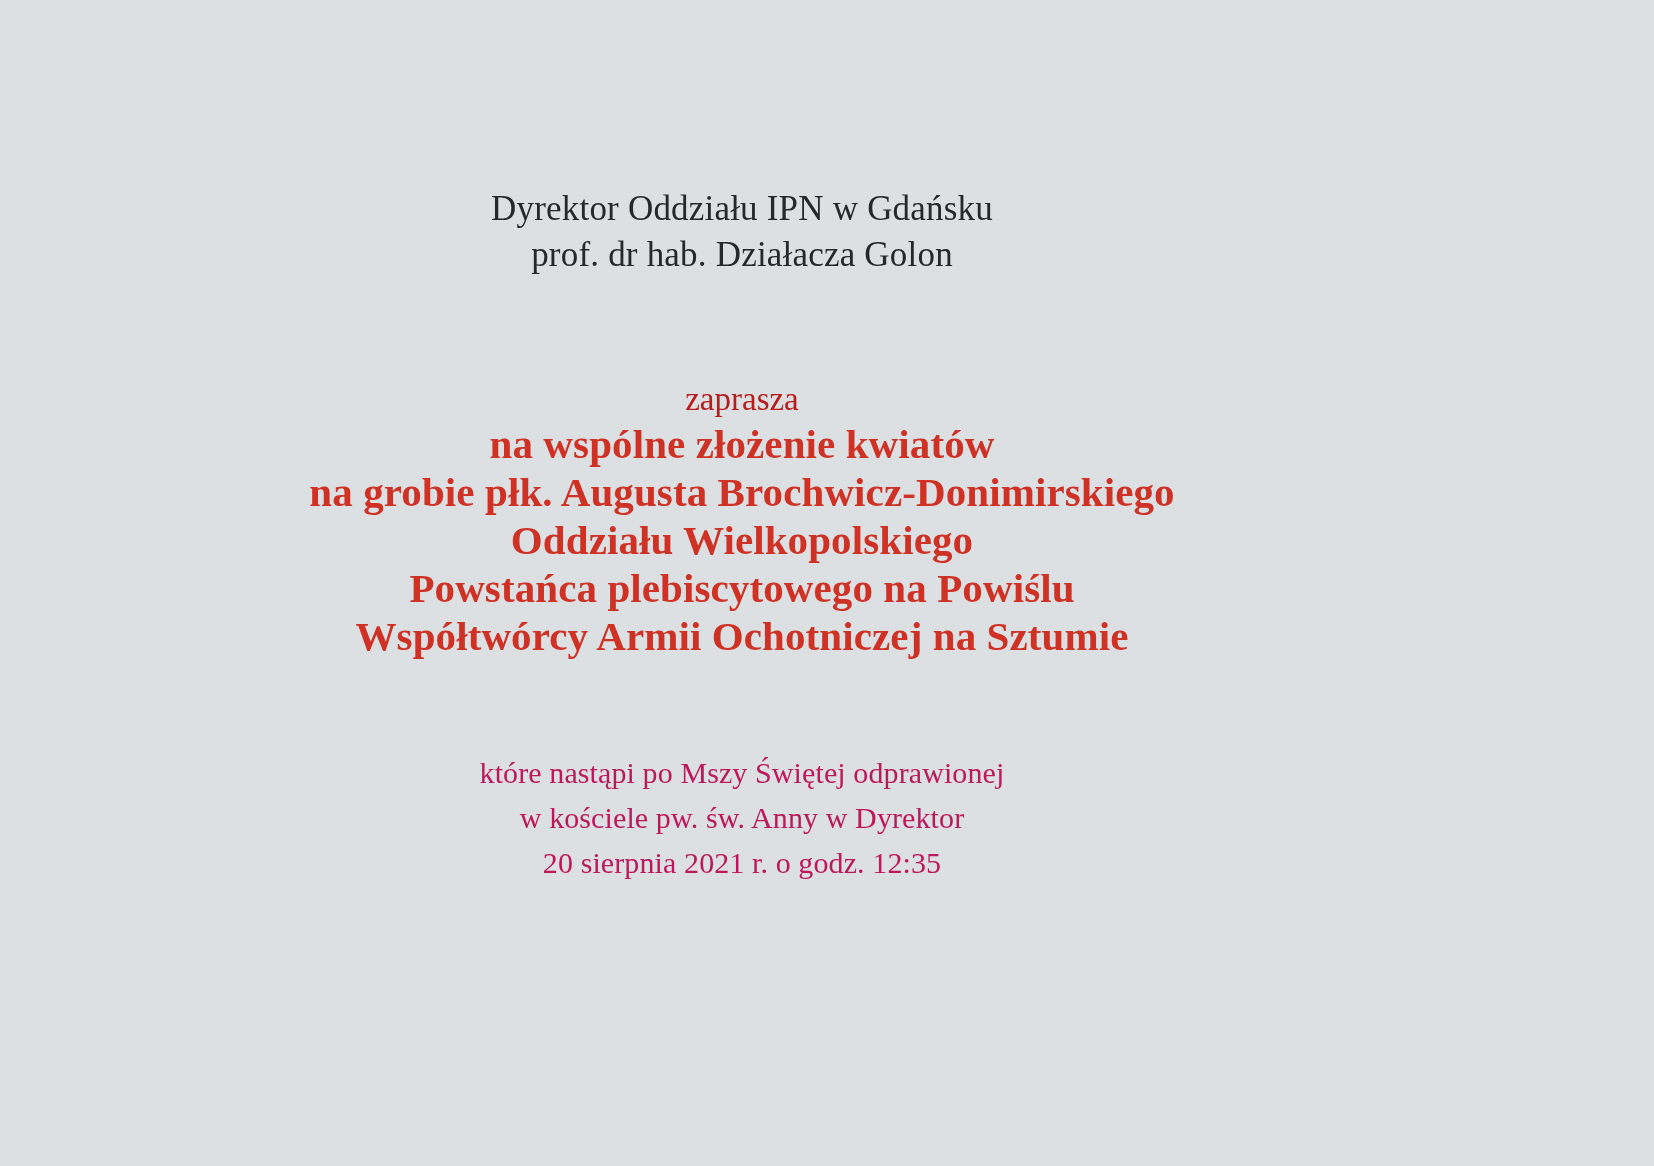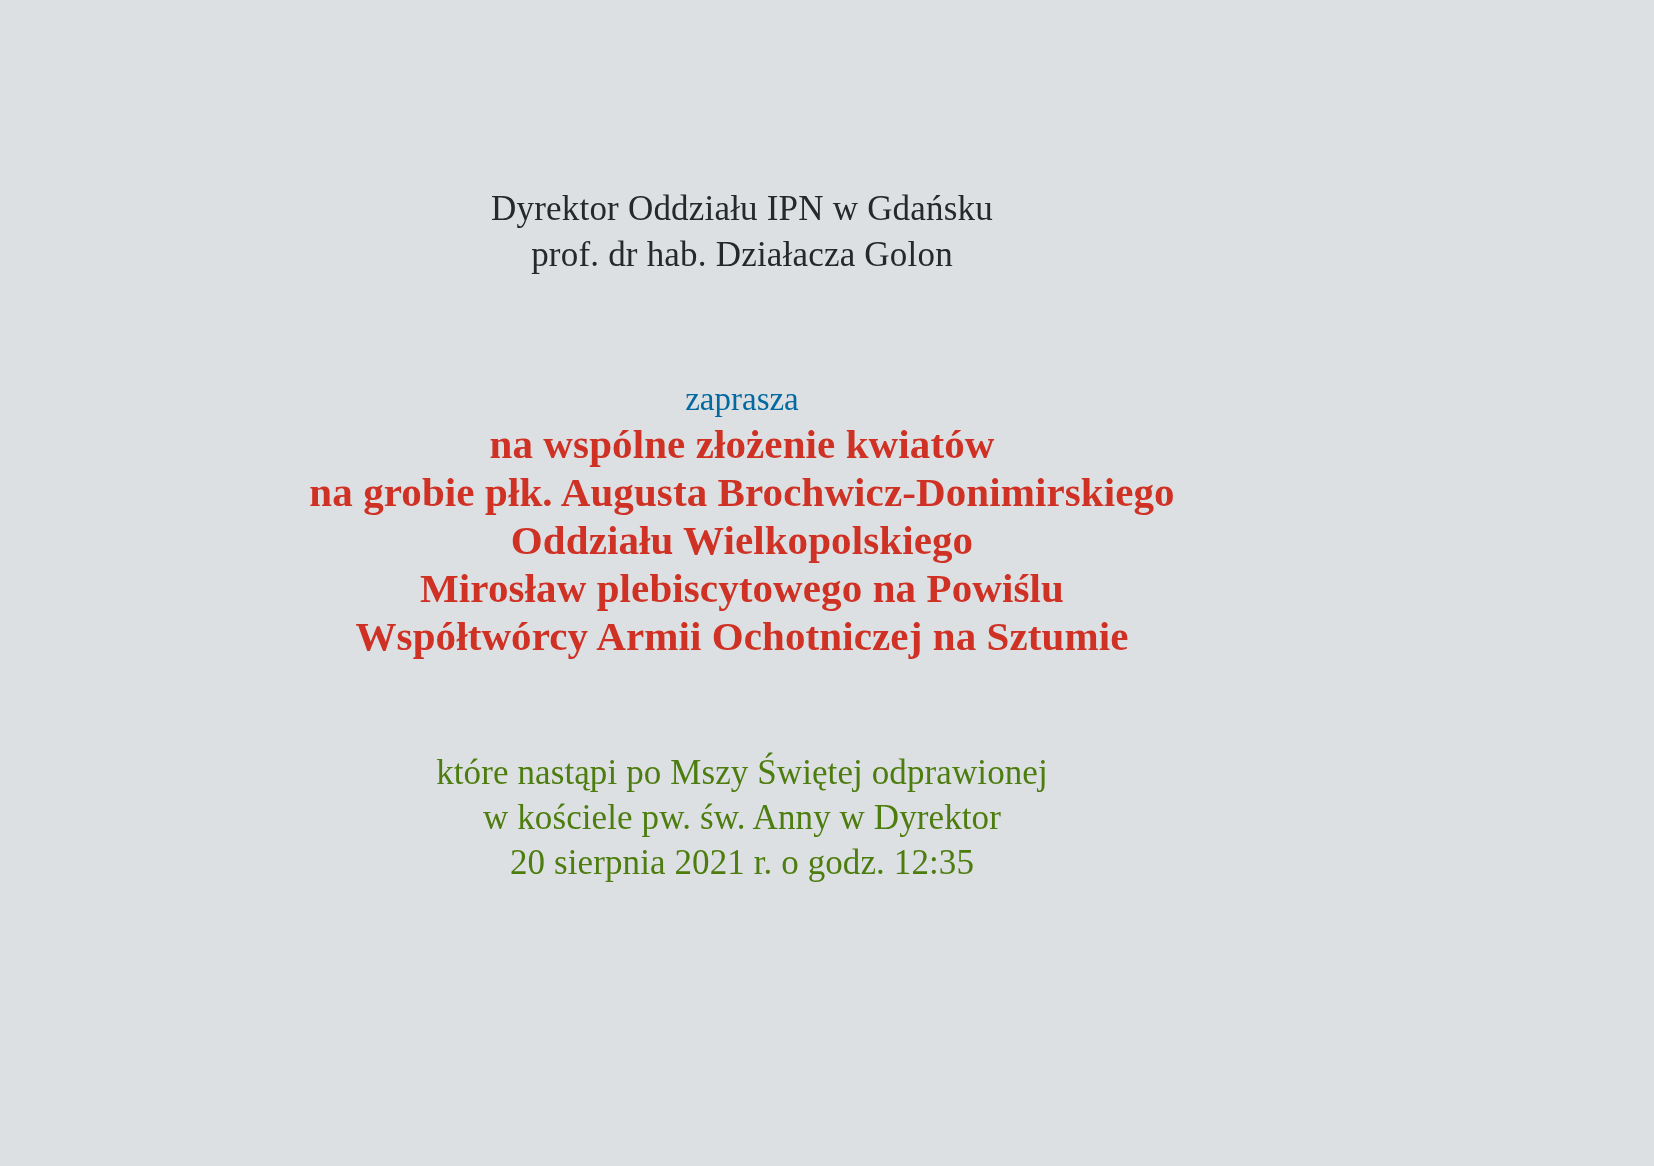--- a/index.html
+++ b/index.html
@@ -35,38 +35,38 @@
     line-height: 46px;
     letter-spacing: 0.2px;
     color: #26282b;
   }
   .invites-block {
     margin-top: 100px;
   }
   .invites-line {
     font-size: 33px;
     line-height: 42px;
-    color: #0369a1;
+    color: #b91c1c;
   }
   .honoree-block {
   }
   .honoree-line {
     font-size: 41px;
     line-height: 48px;
     font-weight: bold;
     color: #cf3225;
     letter-spacing: 0.1px;
   }
   .details-block {
     margin-top: 90px;
   }
   .details-line {
-    font-size: 35px;
+    font-size: 30px;
     line-height: 45px;
-    color: #4d7c0f;
+    color: #be185d;
     letter-spacing: 0.1px;
     font-family: Liberation Serif, serif;
   }
 </style>
 </head>
 <body>
 
 <div class="invitation">
 
   <div class="block header-block">
@@ -75,21 +75,21 @@
   </div>
 
   <div class="block invites-block">
     <div class="invites-line">zaprasza</div>
   </div>
 
   <div class="block honoree-block">
     <div class="honoree-line">na wspólne złożenie kwiatów</div>
     <div class="honoree-line">na grobie płk. Augusta Brochwicz-Donimirskiego</div>
     <div class="honoree-line">Oddziału Wielkopolskiego</div>
-    <div class="honoree-line">Mirosław plebiscytowego na Powiślu</div>
+    <div class="honoree-line">Powstańca plebiscytowego na Powiślu</div>
     <div class="honoree-line">Współtwórcy Armii Ochotniczej na Sztumie</div>
   </div>
 
   <div class="block details-block">
     <div class="details-line">które nastąpi po Mszy Świętej odprawionej</div>
     <div class="details-line">w kościele pw. św. Anny w Dyrektor</div>
     <div class="details-line">20 sierpnia 2021 r. o godz. 12:35</div>
   </div>
 
 </div>

